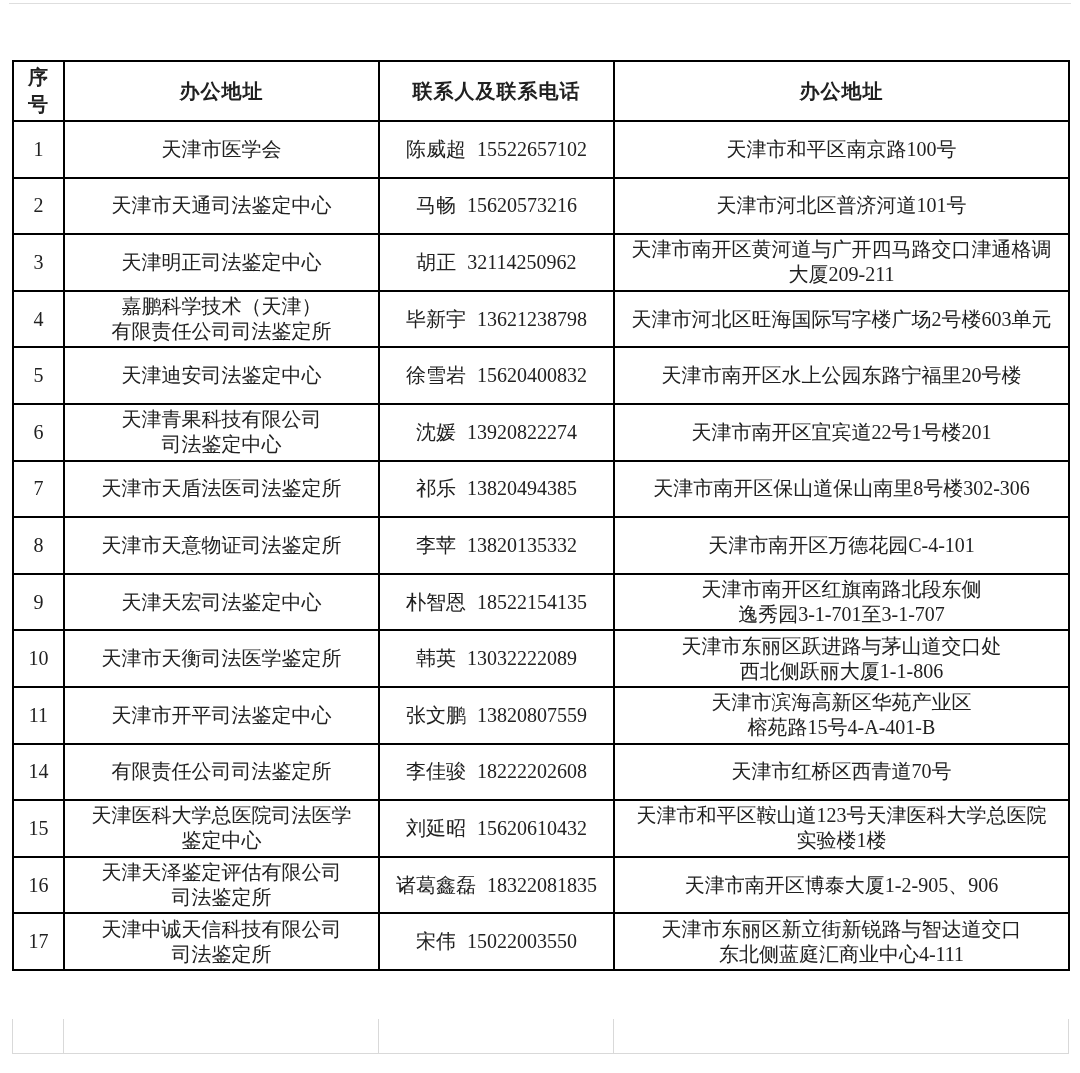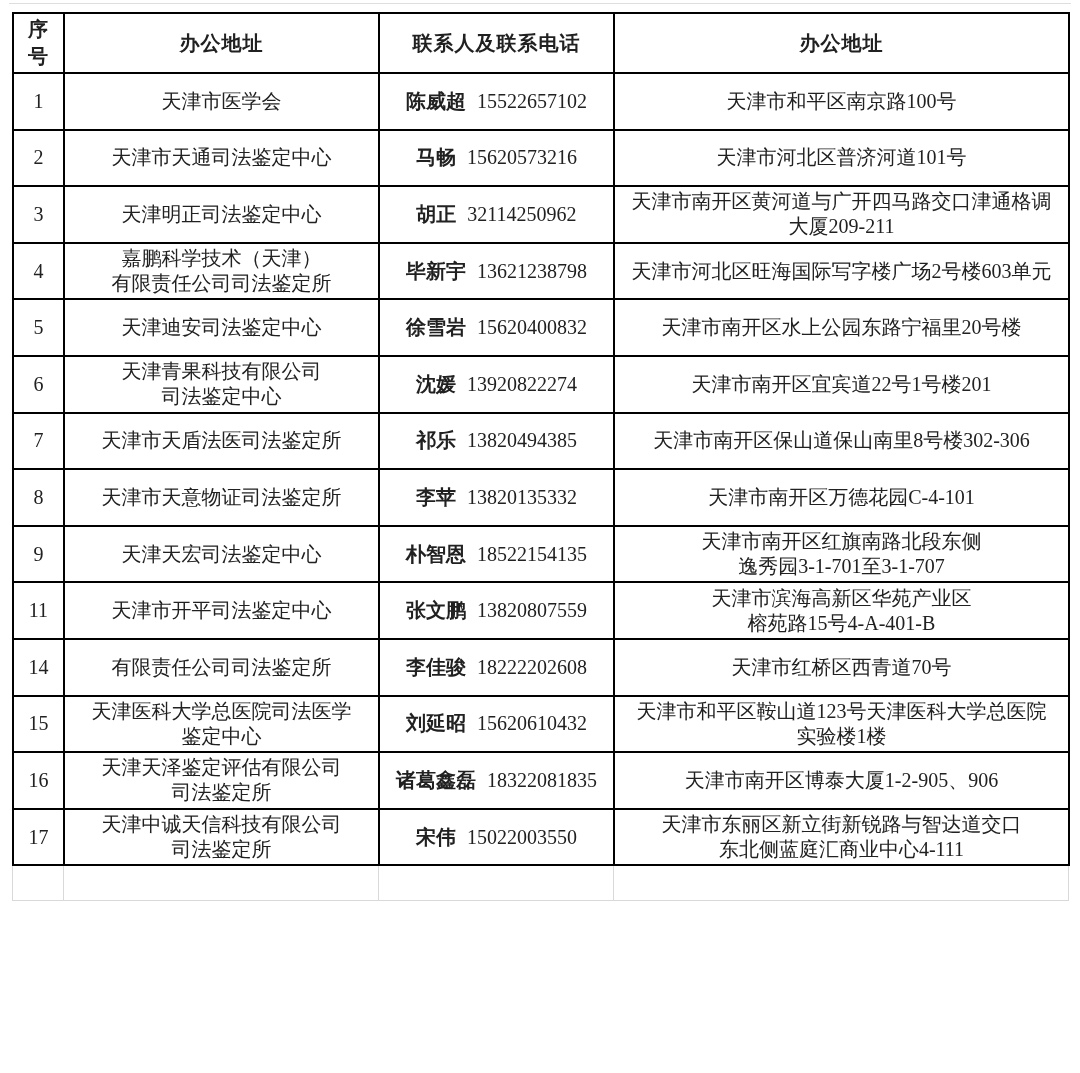--- a/index.html
+++ b/index.html
@@ -25,41 +25,42 @@
     top: 3px;
     left: 9px;
     width: 1062px;
     height: 0;
     border-top: 1px solid #dedede;
   }
   table {
     border-collapse: collapse;
     table-layout: fixed;
     width: 1056px;
+    margin-top: 48px;
   }
   .main-table th, .main-table td {
     border: 2px solid #000000;
     text-align: center;
     vertical-align: middle;
     padding: 2px 4px;
     box-sizing: border-box;
     overflow: hidden;
   }
   .main-table thead tr { height: 54px; }
   .main-table th {
     font-size: 20px;
     font-weight: bold;
     letter-spacing: 1px;
   }
   .main-table tbody tr { height: 56.6px; }
   .main-table td {
     font-size: 20px;
     line-height: 25px;
   }
-  .contact-name { margin-right: 11px; font-weight: bold; }
+  .contact-name { margin-right: 11px; }
   
   .ghost-table td {
     border: 1px solid #d9d9d9;
     border-top: none;
     height: 32px;
   }
 </style>
 </head>
 <body>
 
@@ -130,20 +131,26 @@
           <td><span class="contact-name">李苹</span><span>13820135332</span></td>
           <td>天津市南开区万德花园C-4-101</td>
         </tr>
         <tr>
           <td>9</td>
           <td>天津天宏司法鉴定中心</td>
           <td><span class="contact-name">朴智恩</span><span>18522154135</span></td>
           <td>天津市南开区红旗南路北段东侧<br>逸秀园3-1-701至3-1-707</td>
         </tr>
         <tr>
+          <td>10</td>
+          <td>天津市天衡司法医学鉴定所</td>
+          <td><span class="contact-name">韩英</span><span>13032222089</span></td>
+          <td>天津市东丽区跃进路与茅山道交口处<br>西北侧跃丽大厦1-1-806</td>
+        </tr>
+        <tr>
           <td>11</td>
           <td>天津市开平司法鉴定中心</td>
           <td><span class="contact-name">张文鹏</span><span>13820807559</span></td>
           <td>天津市滨海高新区华苑产业区<br>榕苑路15号4-A-401-B</td>
         </tr>
         <tr>
           <td>14</td>
           <td>有限责任公司司法鉴定所</td>
           <td><span class="contact-name">李佳骏</span><span>18222202608</span></td>
           <td>天津市红桥区西青道70号</td>

